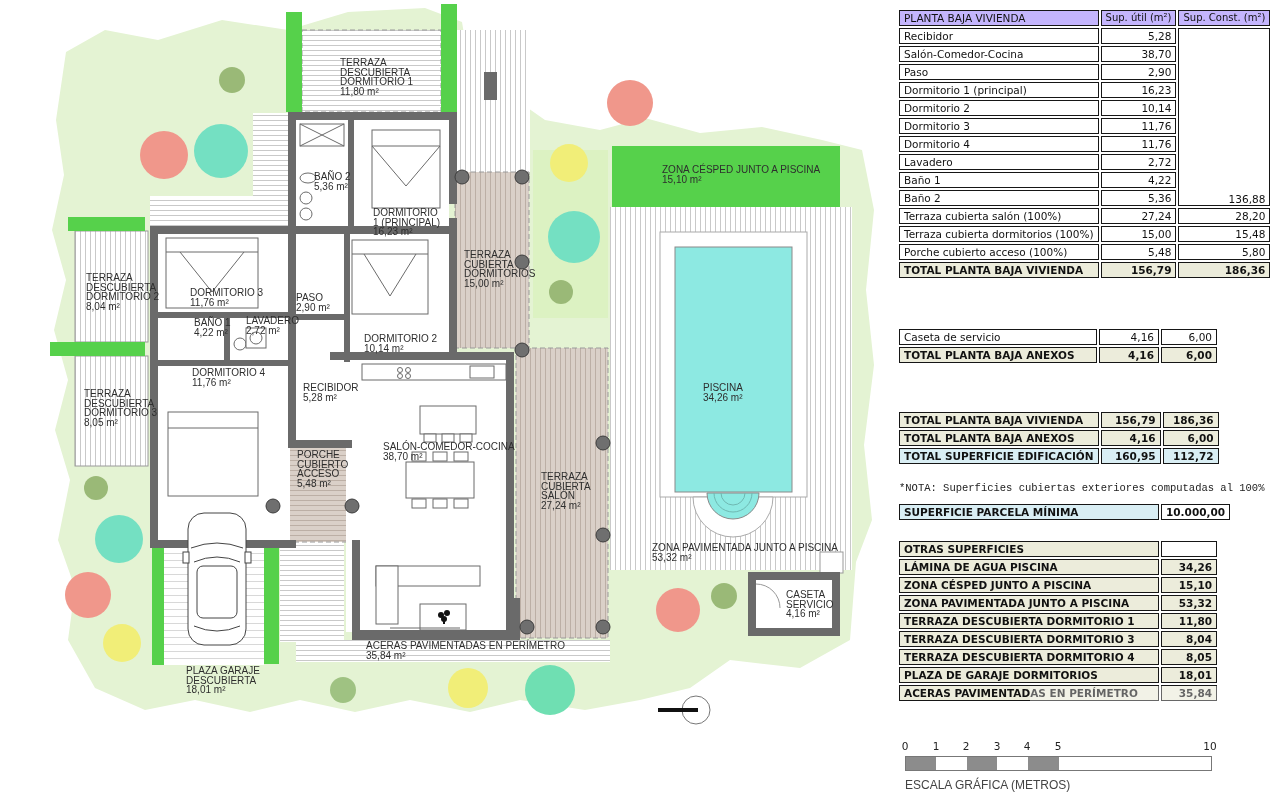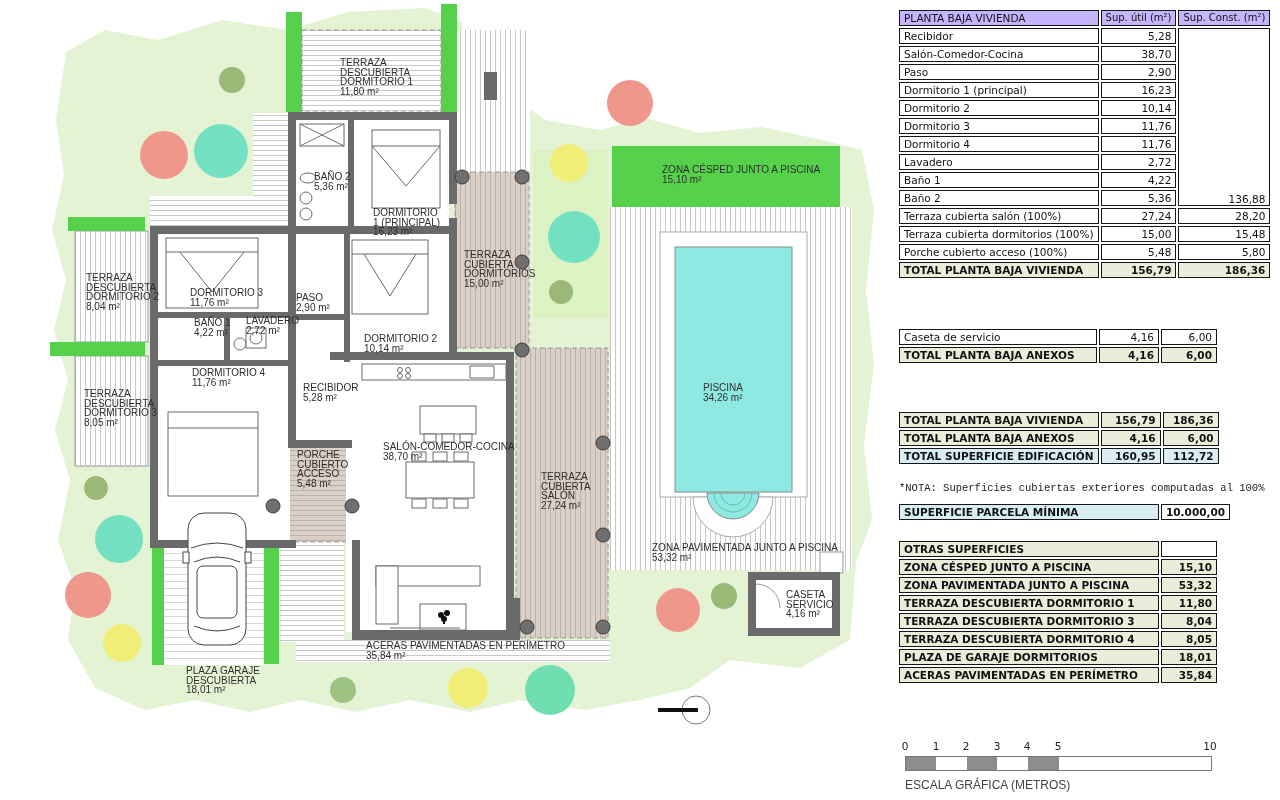--- a/index.html
+++ b/index.html
@@ -466,20 +466,24 @@
         <col class="c-label">
         <col class="c-num">
         <col class="c-num2">
       </colgroup>
     <tbody>
         <tr>
       <td class="beige bold" colspan="2">OTRAS SUPERFICIES</td>
       <td></td>
     </tr>
     <tr>
+          <td class="beige bold" colspan="2">LÁMINA DE AGUA PISCINA</td>
+          <td class="beige bold num">34,26</td>
+        </tr>
+    <tr>
           <td class="beige bold" colspan="2">ZONA CÉSPED JUNTO A PISCINA</td>
           <td class="beige bold num">15,10</td>
         </tr>
     <tr>
           <td class="beige bold" colspan="2">ZONA PAVIMENTADA JUNTO A PISCINA</td>
           <td class="beige bold num">53,32</td>
         </tr>
     <tr>
           <td class="beige bold" colspan="2">TERRAZA DESCUBIERTA DORMITORIO 1</td>
           <td class="beige bold num">11,80</td>

